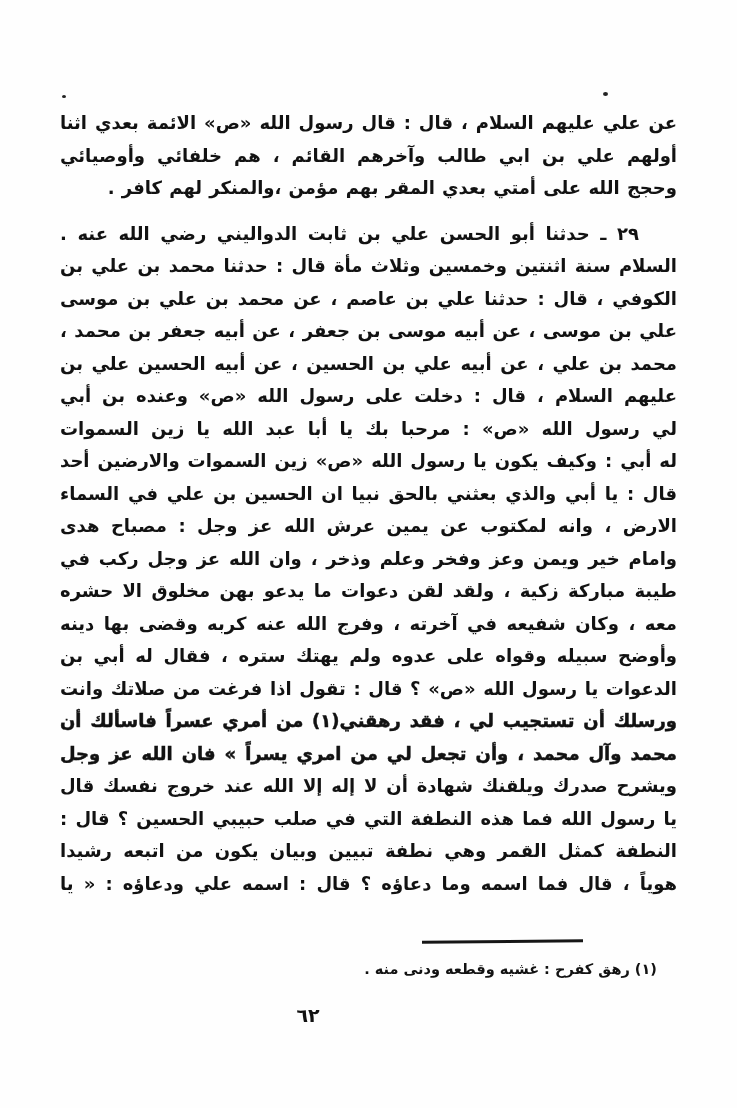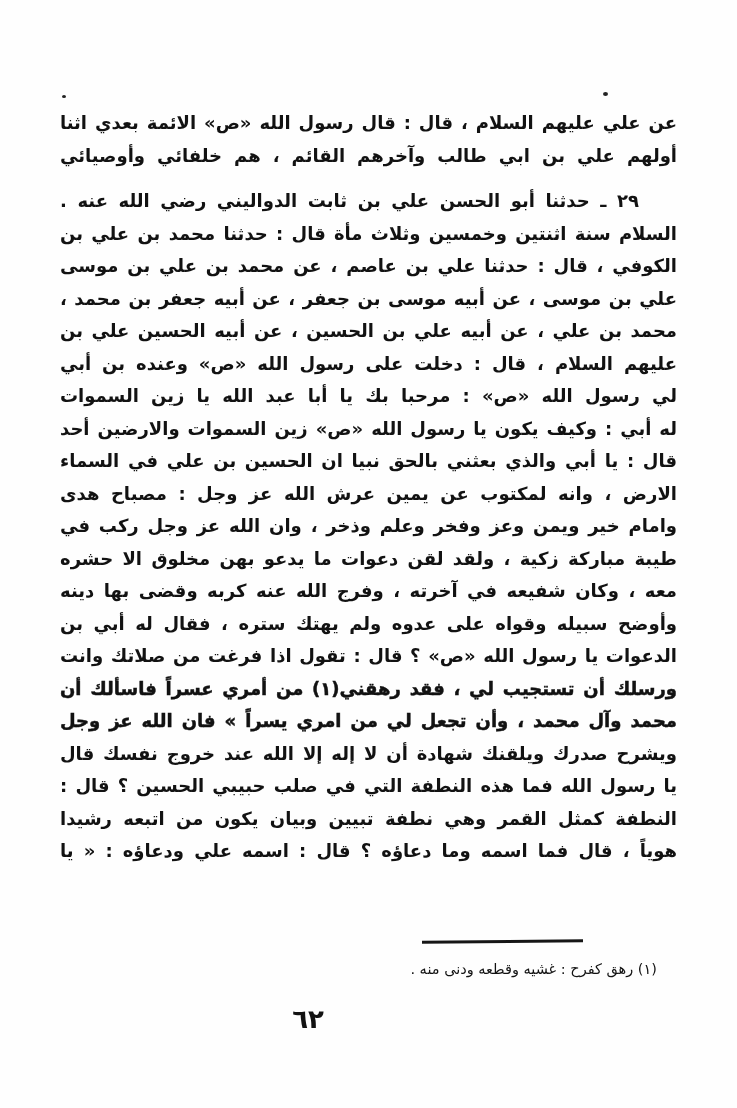--- a/index.html
+++ b/index.html
@@ -46,31 +46,31 @@
     height: 3px;
     background: #161616;
     transform: rotate(-0.6deg);
   }
   .footnote {
     position: absolute;
     top: 956px;
     right: 80px;
     direction: rtl;
     font-size: 14.5px;
-    font-weight: 400;
+    font-weight: 700;
     line-height: 26px;
     white-space: nowrap;
   }
   .page-number {
     position: absolute;
     top: 1004px;
     left: 280px;
     width: 56px;
     text-align: center;
-    font-size: 26px;
+    font-size: 19px;
     font-weight: 700;
     letter-spacing: 2px;
   }
   .speck {
     position: absolute;
     background: #222222;
     border-radius: 50%;
   }
   .speck-a { top: 92px; left: 603px; width: 5px; height: 4px; }
   .speck-b { top: 95px; left: 62px; width: 4px; height: 3px; }
@@ -81,20 +81,21 @@
 <div class="page">
 
   <span class="speck speck-a"></span>
   <span class="speck speck-b"></span>
 
   <div class="text-block">
 
     <div class="para para1">
       <div class="line">عن علي عليهم السلام ، قال : قال رسول الله «ص» الائمة بعدي اثنا عشر ،</div>
       <div class="line">أولهم علي بن ابي طالب وآخرهم القائم ، هم خلفائي وأوصيائي واوليائي</div>
+      <div class="line ragged">وحجج الله على أمتي بعدي المقر بهم مؤمن ،والمنكر لهم كافر .</div>
     </div>
 
     <div class="para para2">
       <div class="line indent">٢٩ ـ حدثنا أبو الحسن علي بن ثابت الدواليني رضي الله عنه . بمدينة</div>
       <div class="line">السلام سنة اثنتين وخمسين وثلاث مأة قال : حدثنا محمد بن علي بن عبد الصمد</div>
       <div class="line">الكوفي ، قال : حدثنا علي بن عاصم ، عن محمد بن علي بن موسى عن أبيه</div>
       <div class="line">علي بن موسى ، عن أبيه موسى بن جعفر ، عن أبيه جعفر بن محمد ، عن أبيه</div>
       <div class="line">محمد بن علي ، عن أبيه علي بن الحسين ، عن أبيه الحسين علي بن ابي طالب</div>
       <div class="line">عليهم السلام ، قال : دخلت على رسول الله «ص» وعنده بن أبي كعب ، فقال</div>
       <div class="line">لي رسول الله «ص» : مرحبا بك يا أبا عبد الله يا زين السموات والارضين قال</div>

